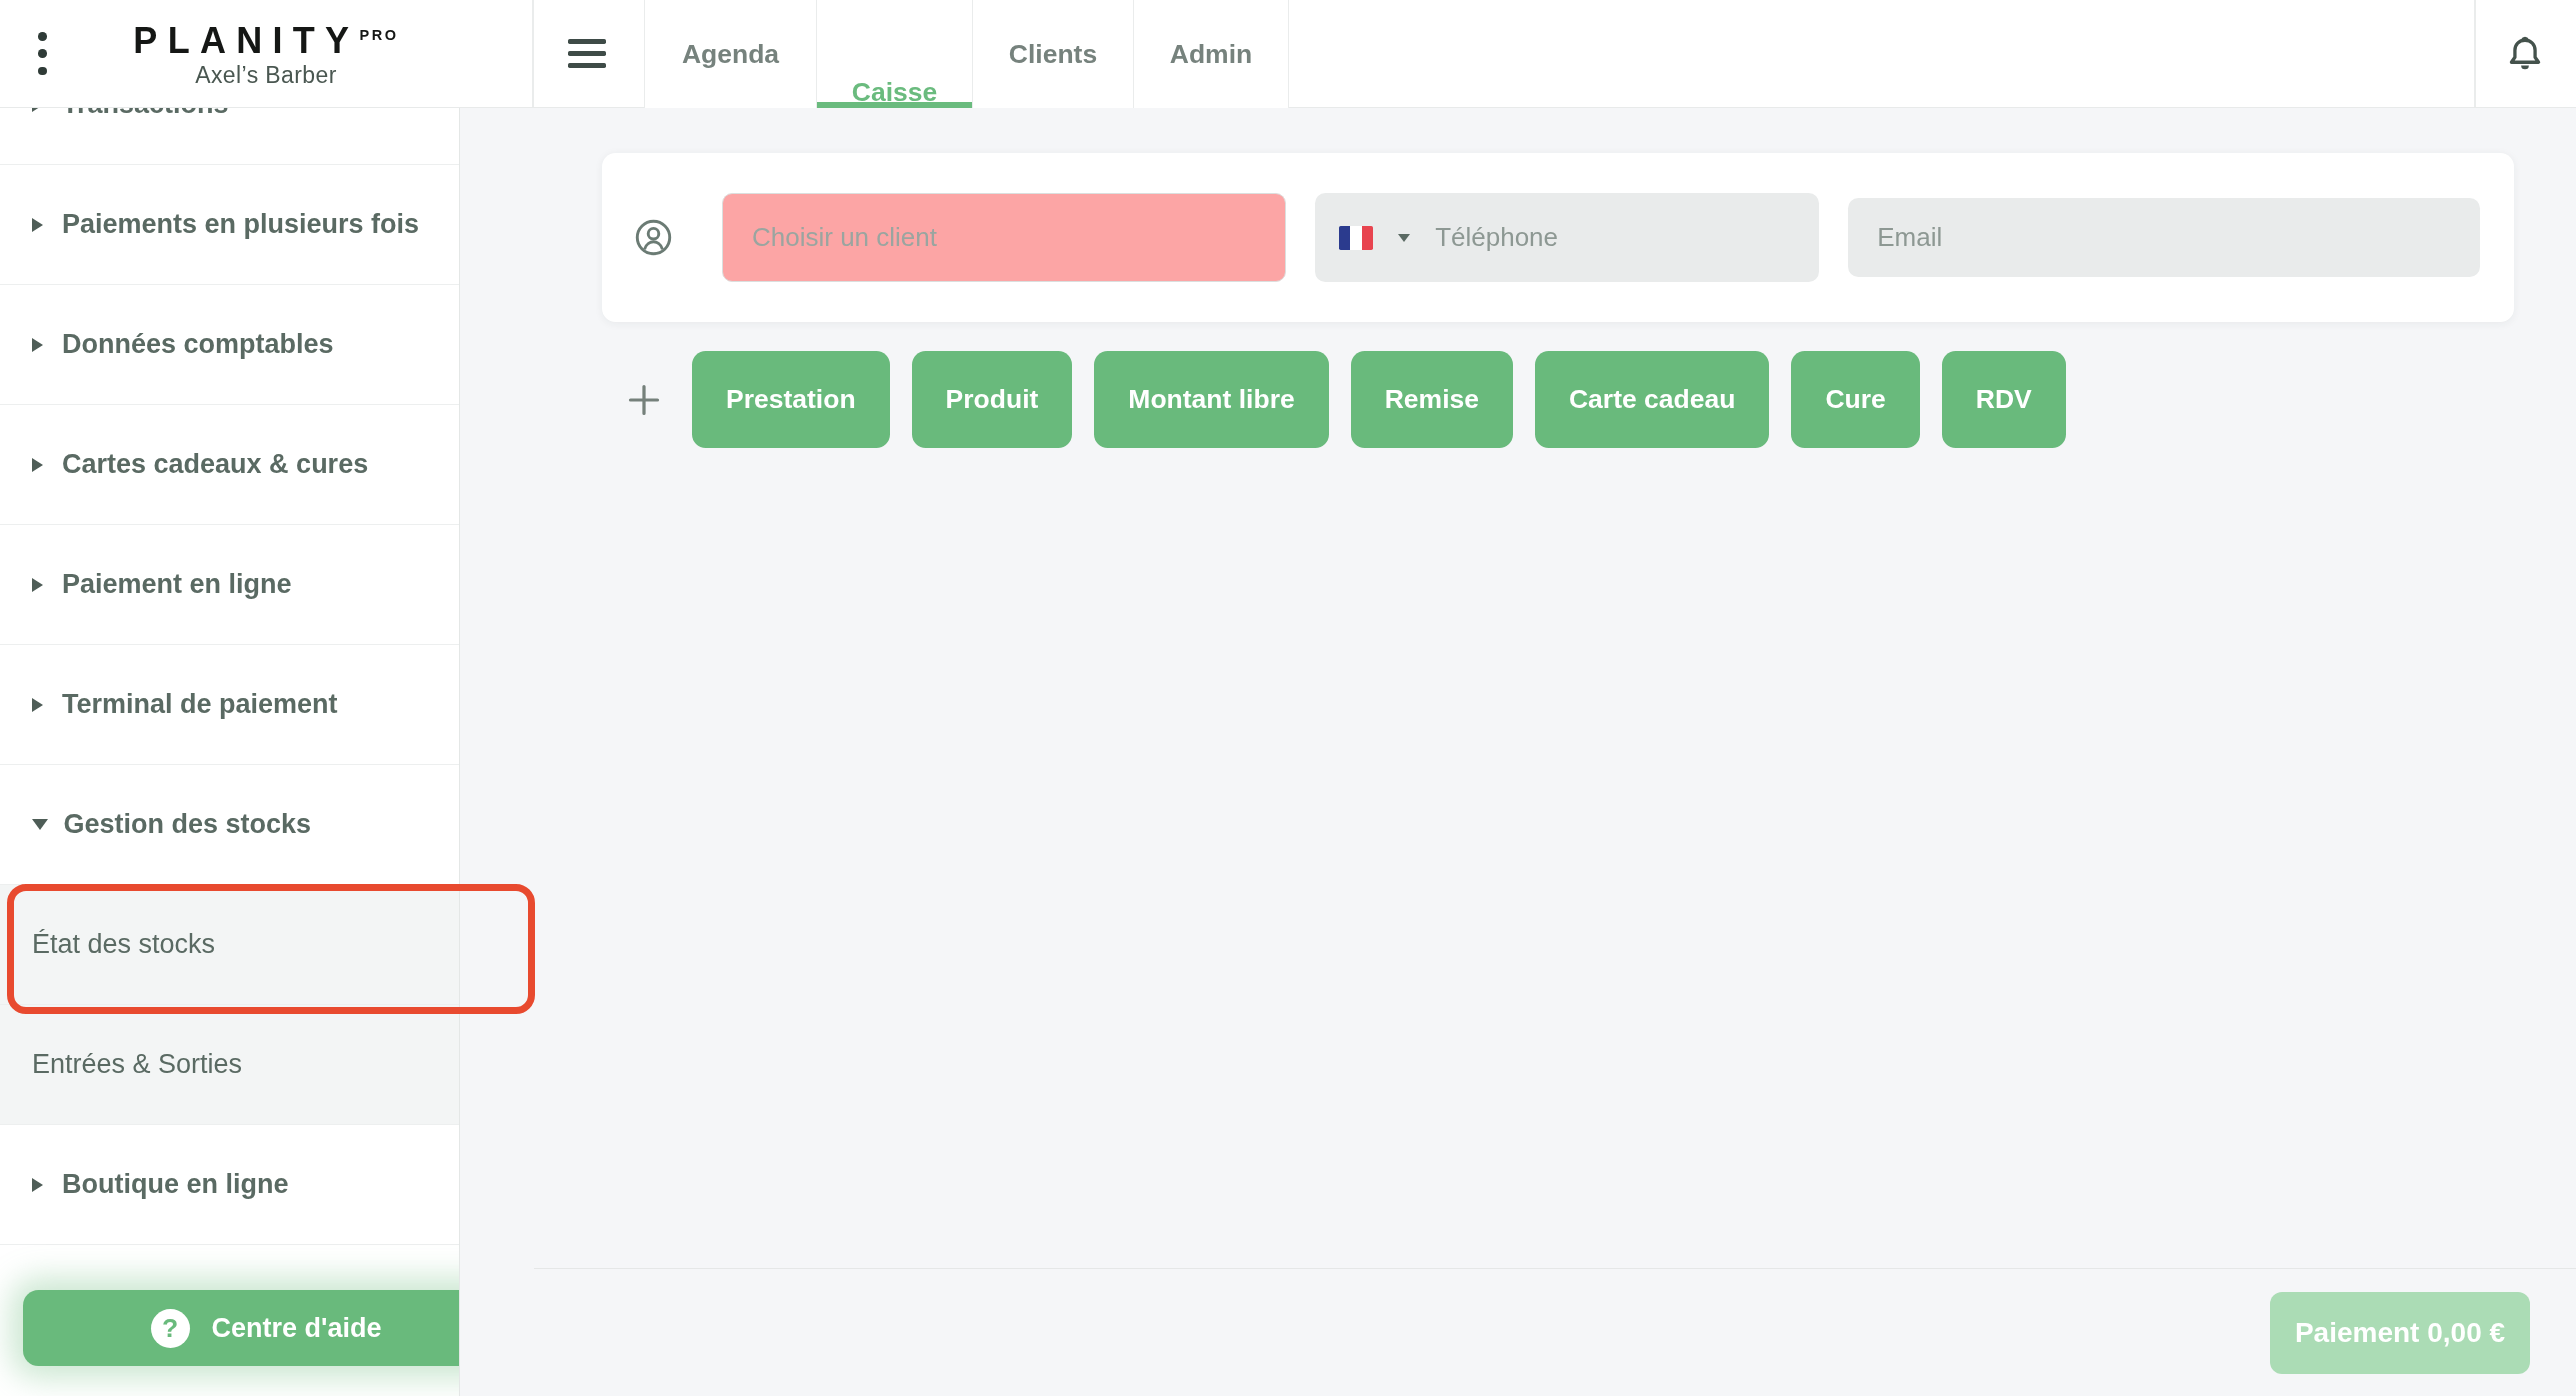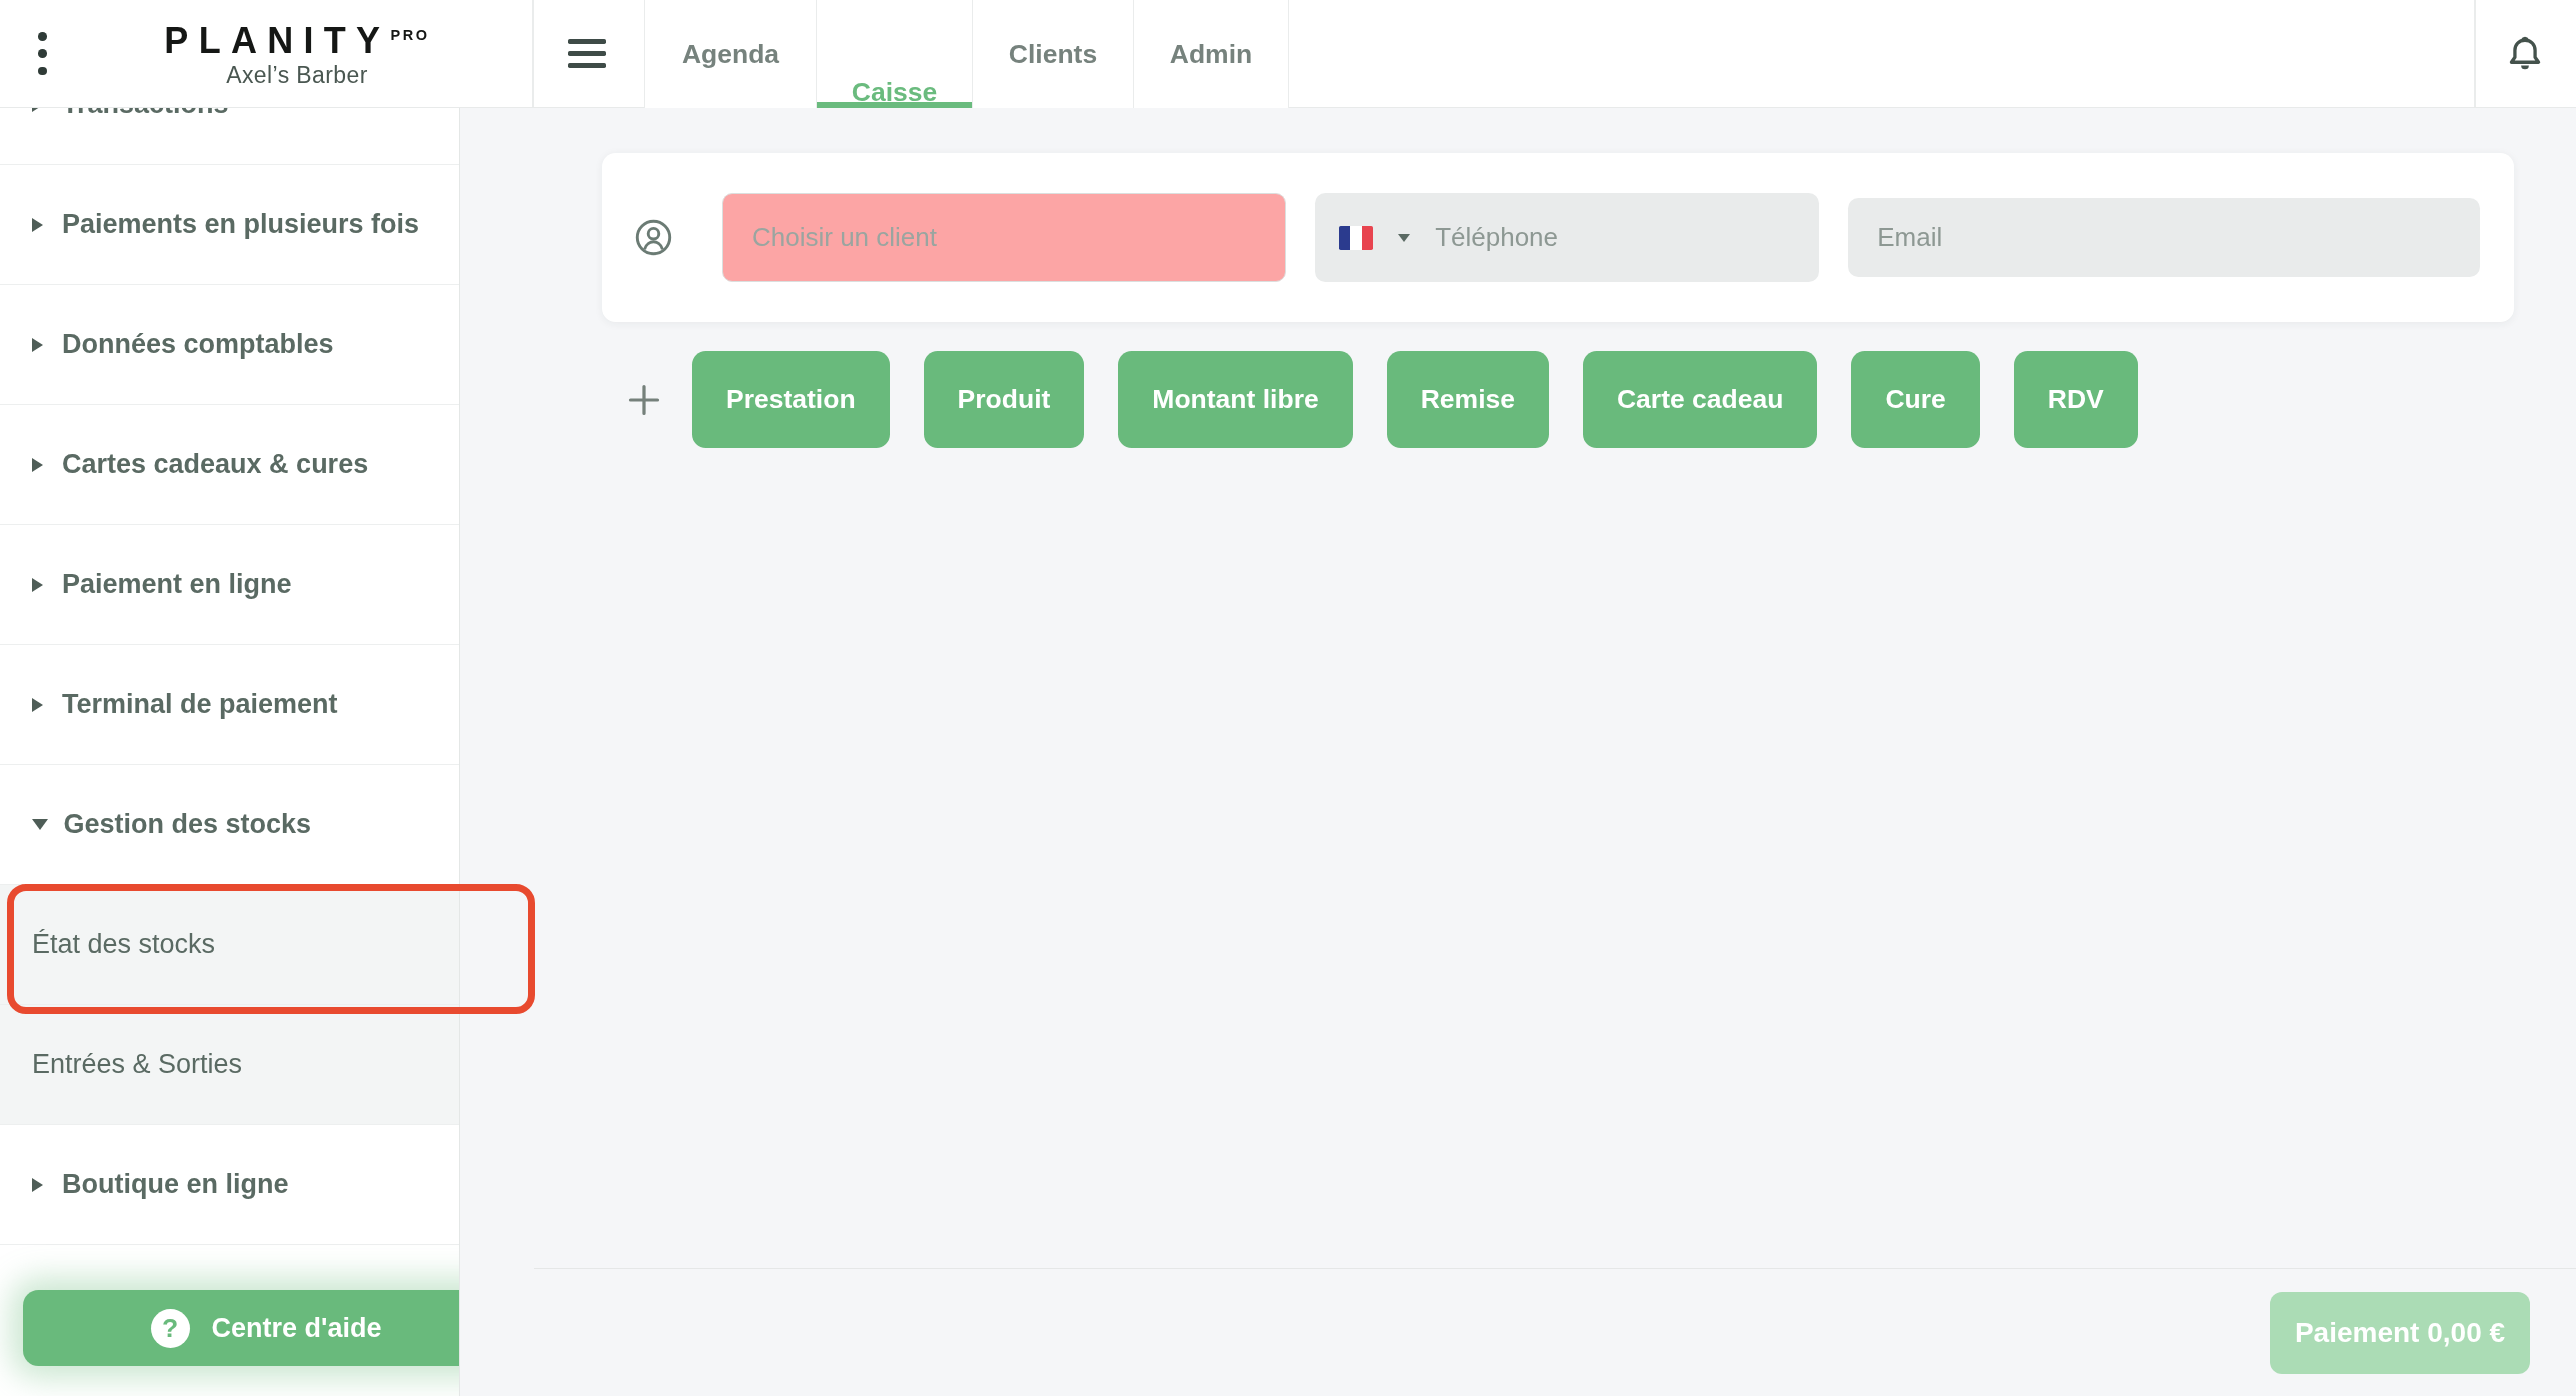--- a/index.html
+++ b/index.html
@@ -6,21 +6,21 @@
   html,body { width:2576px; height:1397px; overflow:hidden; }
   body { font-family:"Liberation Sans","DejaVu Sans",sans-serif; background:#F5F6F8; color:#5A6A63; }
   .page { position:relative; width:2576px; height:1397px; }
 
   
   header { position:absolute; top:0; left:0; right:0; height:108px; background:#fff;
            border-bottom:1.7px solid #E8EAEA; z-index:5; }
   .kebab { position:absolute; left:38px; top:32px; width:34px; height:43px; display:flex;
            flex-direction:column; justify-content:space-between; align-items:flex-start; cursor:pointer; }
   .kebab i { width:8.5px; height:8.5px; border-radius:50%; background:#2F3B37; }
-  .logo-wrap { position:absolute; left:0; top:15.4px; width:532px; text-align:center;margin-left:31px; }
+  .logo-wrap { position:absolute; left:0; top:15.4px; width:532px; text-align:center; }
   .brand { font-size:36px; font-weight:700; letter-spacing:10.3px; color:#151715; line-height:41px; }
   .brand sup { font-size:14.5px; letter-spacing:2.6px; font-weight:700; }
   .brand-sub { font-size:23px; color:#4A5751; line-height:29px; letter-spacing:0.4px; }
   .hdr-vline { position:absolute; top:0; bottom:0; width:1.7px; background:#EAECEC; }
   .hamburger { position:absolute; left:568px; top:39px; width:38px; height:29px; display:flex;
                flex-direction:column; justify-content:space-between; cursor:pointer; }
   .hamburger i { display:block; height:5.1px; border-radius:1.7px; background:#3E4B47; }
   .tabs { position:absolute; left:644px; top:0; height:108px; display:flex; }
   .tab { position:relative; height:100%; display:flex; align-items:center; justify-content:center;
          font-size:26.5px; font-weight:600; color:#76827D; border-left:1.7px solid #EAECEC; cursor:pointer; background:#fff; }
@@ -66,21 +66,21 @@
            border-top:8.5px solid #5A6A63; flex:none; cursor:pointer; }
   .phone-input { flex:1; min-width:0; background:transparent; border:none; outline:none;
                  font-size:26px; font-family:inherit; color:#333; }
   .phone-input::placeholder, .email-input::placeholder { color:#8D9893; }
   .email-input { width:643px; height:79px; background:#E9EBEB; border:none; border-radius:10.3px;
                  margin-left:29px; font-size:26px; font-family:inherit; color:#333; padding:0 29px; outline:none; }
 
   .actions-row { position:absolute; left:92px; top:243px; height:97px; display:flex; align-items:center; }
   .plus-ic { margin-right:30px; display:flex; cursor:pointer; }
   .act-btn { height:97px; border:none; border-radius:13.7px; background:#69BA7C; color:#fff;
-             font-size:26.5px; font-weight:600; font-family:inherit; padding:0 34px; margin-right:34px;
+             font-size:26.5px; font-weight:600; font-family:inherit; padding:0 34px; margin-right:22px;
              cursor:pointer; }
 
   .pay-footer { position:absolute; left:0; right:0; bottom:0; height:129px; border-top:1.7px solid #E5E7E7;
                 display:flex; align-items:center; justify-content:flex-end; padding-right:46px; }
   .pay-btn { width:260px; height:82px; border:none; border-radius:12px; background:#ABDCB5; color:#fff;
              font-size:28px; font-weight:700; font-family:inherit; cursor:pointer; }
 
   
   .annotation-ring { position:absolute; left:6.8px; top:884px; width:528px; height:130px;
                      border:7.7px solid #E84A2F; border-radius:19px; z-index:9; pointer-events:none; }

